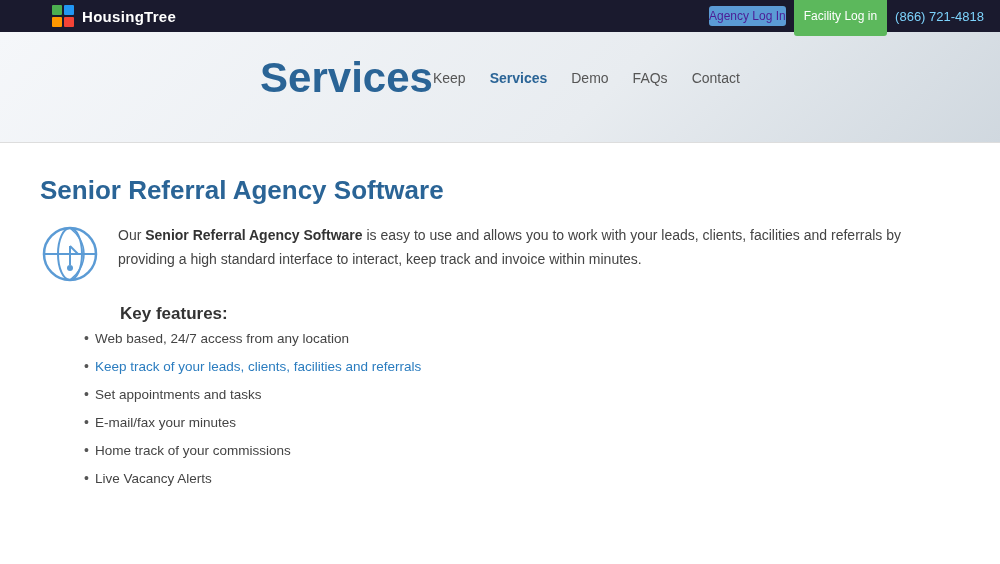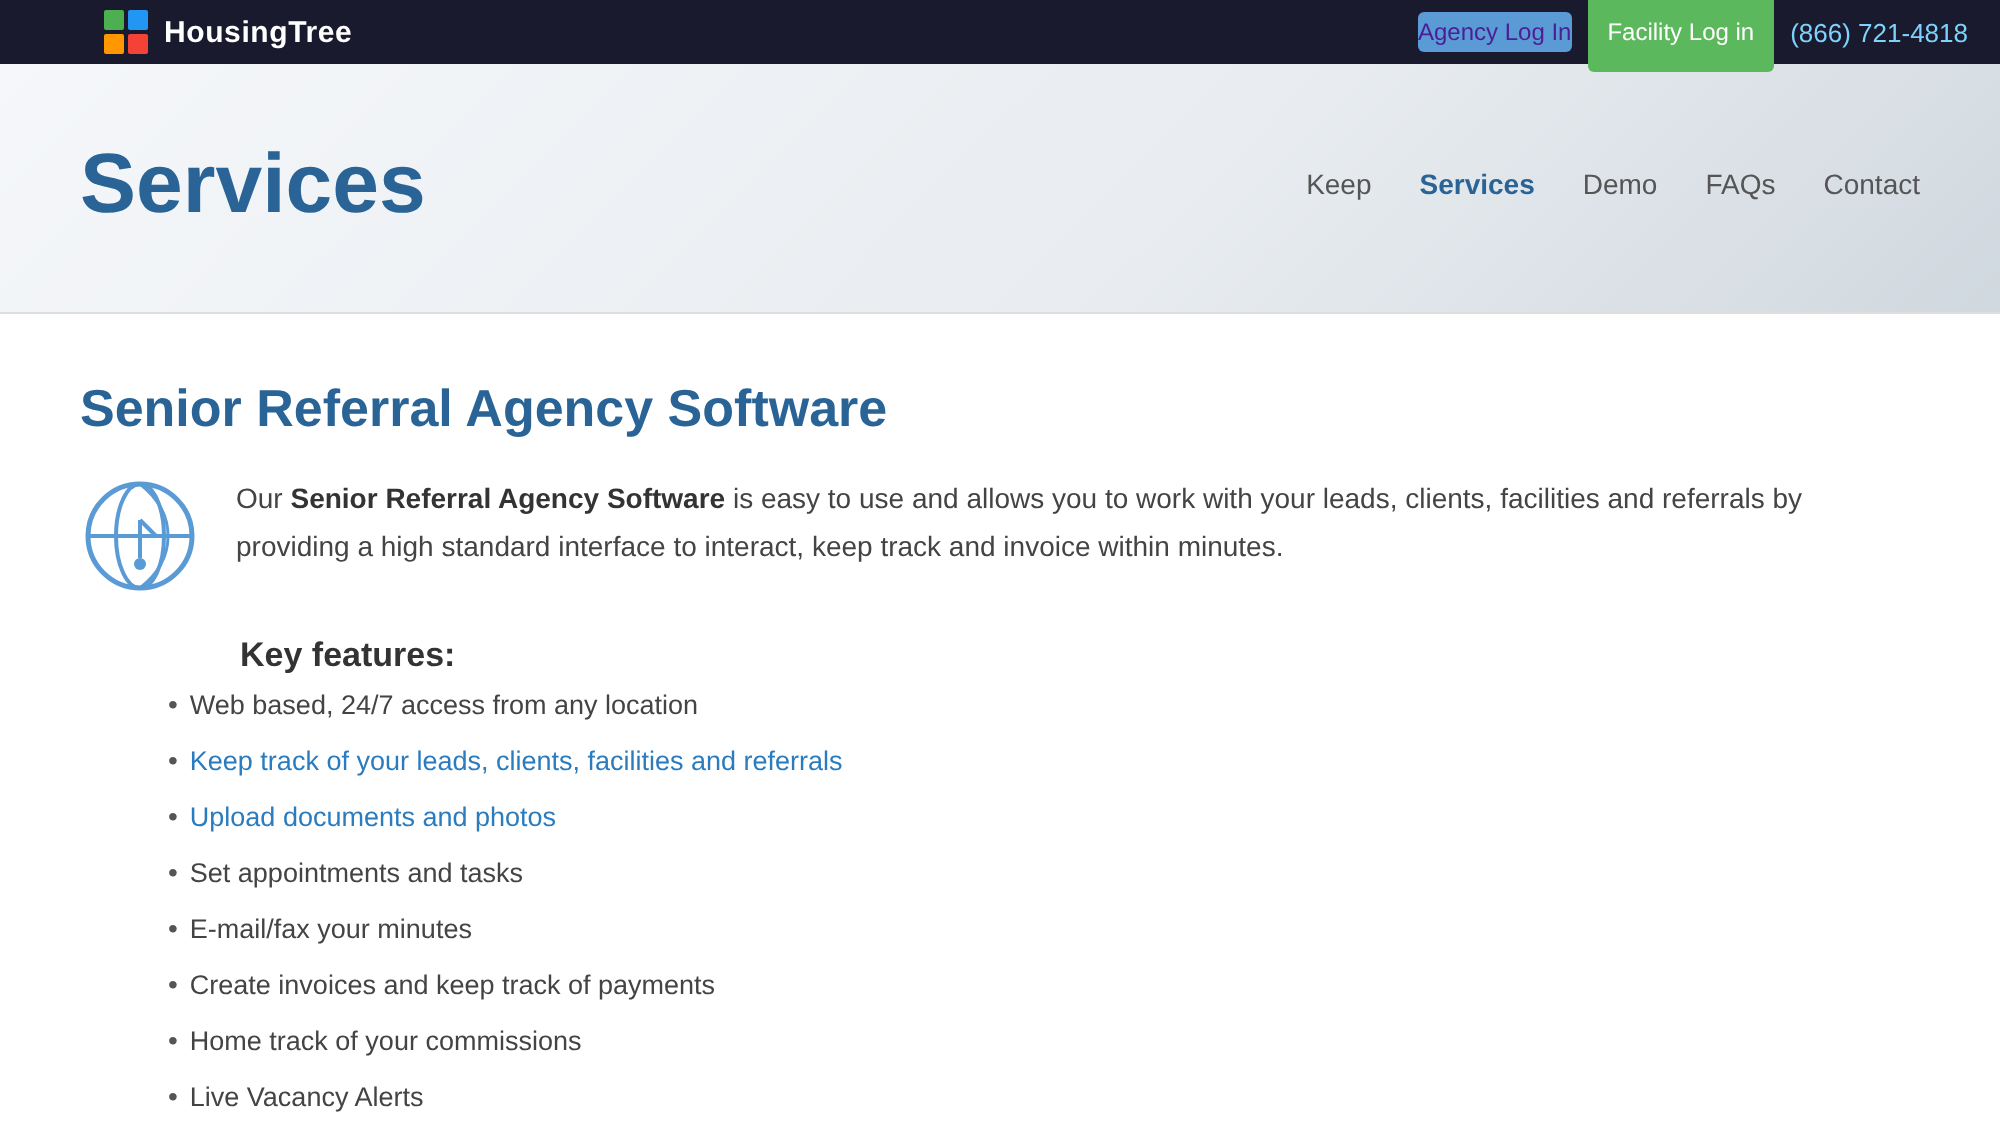--- a/index.html
+++ b/index.html
@@ -63,25 +63,25 @@
       cursor: pointer;
     }
     .phone-number {
       color: #7dd3fc;
       font-size: 13px;
     }
 
     
     .hero-section {
       background: linear-gradient(135deg, #f5f7fa 0%, #e8ecf0 60%, #d0d8df 100%);
-      padding: 36px 40px 40px 40px;
+      padding: 22px 40px 40px 40px;
       min-height: 110px;
       display: flex;
       align-items: center;
-      justify-content: space-between;
+      justify-content: center;
       border-bottom: 1px solid #ddd;
     }
     .hero-title {
       font-size: 42px;
       font-weight: 700;
       color: #2a6496;
     }
     .hero-nav {
       display: flex;
       align-items: center;
@@ -217,32 +217,26 @@
   <p class="key-features-title">Key features:</p>
 
   <ul class="features-list">
     <li>
         <span>Web based, 24/7 access from any location</span>
       </li>
     <li>
         <span class="link">Keep track of your leads, clients, facilities and referrals</span>
       </li>
     <li>
-        <span class="link">Upload documents and photos</span>
-      </li>
-    <li>
         <span>Set appointments and tasks</span>
       </li>
     <li>
         <span>E-mail/fax your minutes</span>
       </li>
     <li>
-        <span>Create invoices and keep track of payments</span>
-      </li>
-    <li>
         <span>Home track of your commissions</span>
       </li>
     <li>
         <span>Live Vacancy Alerts</span>
       </li>
 
   </ul>
 
 </div>
 

